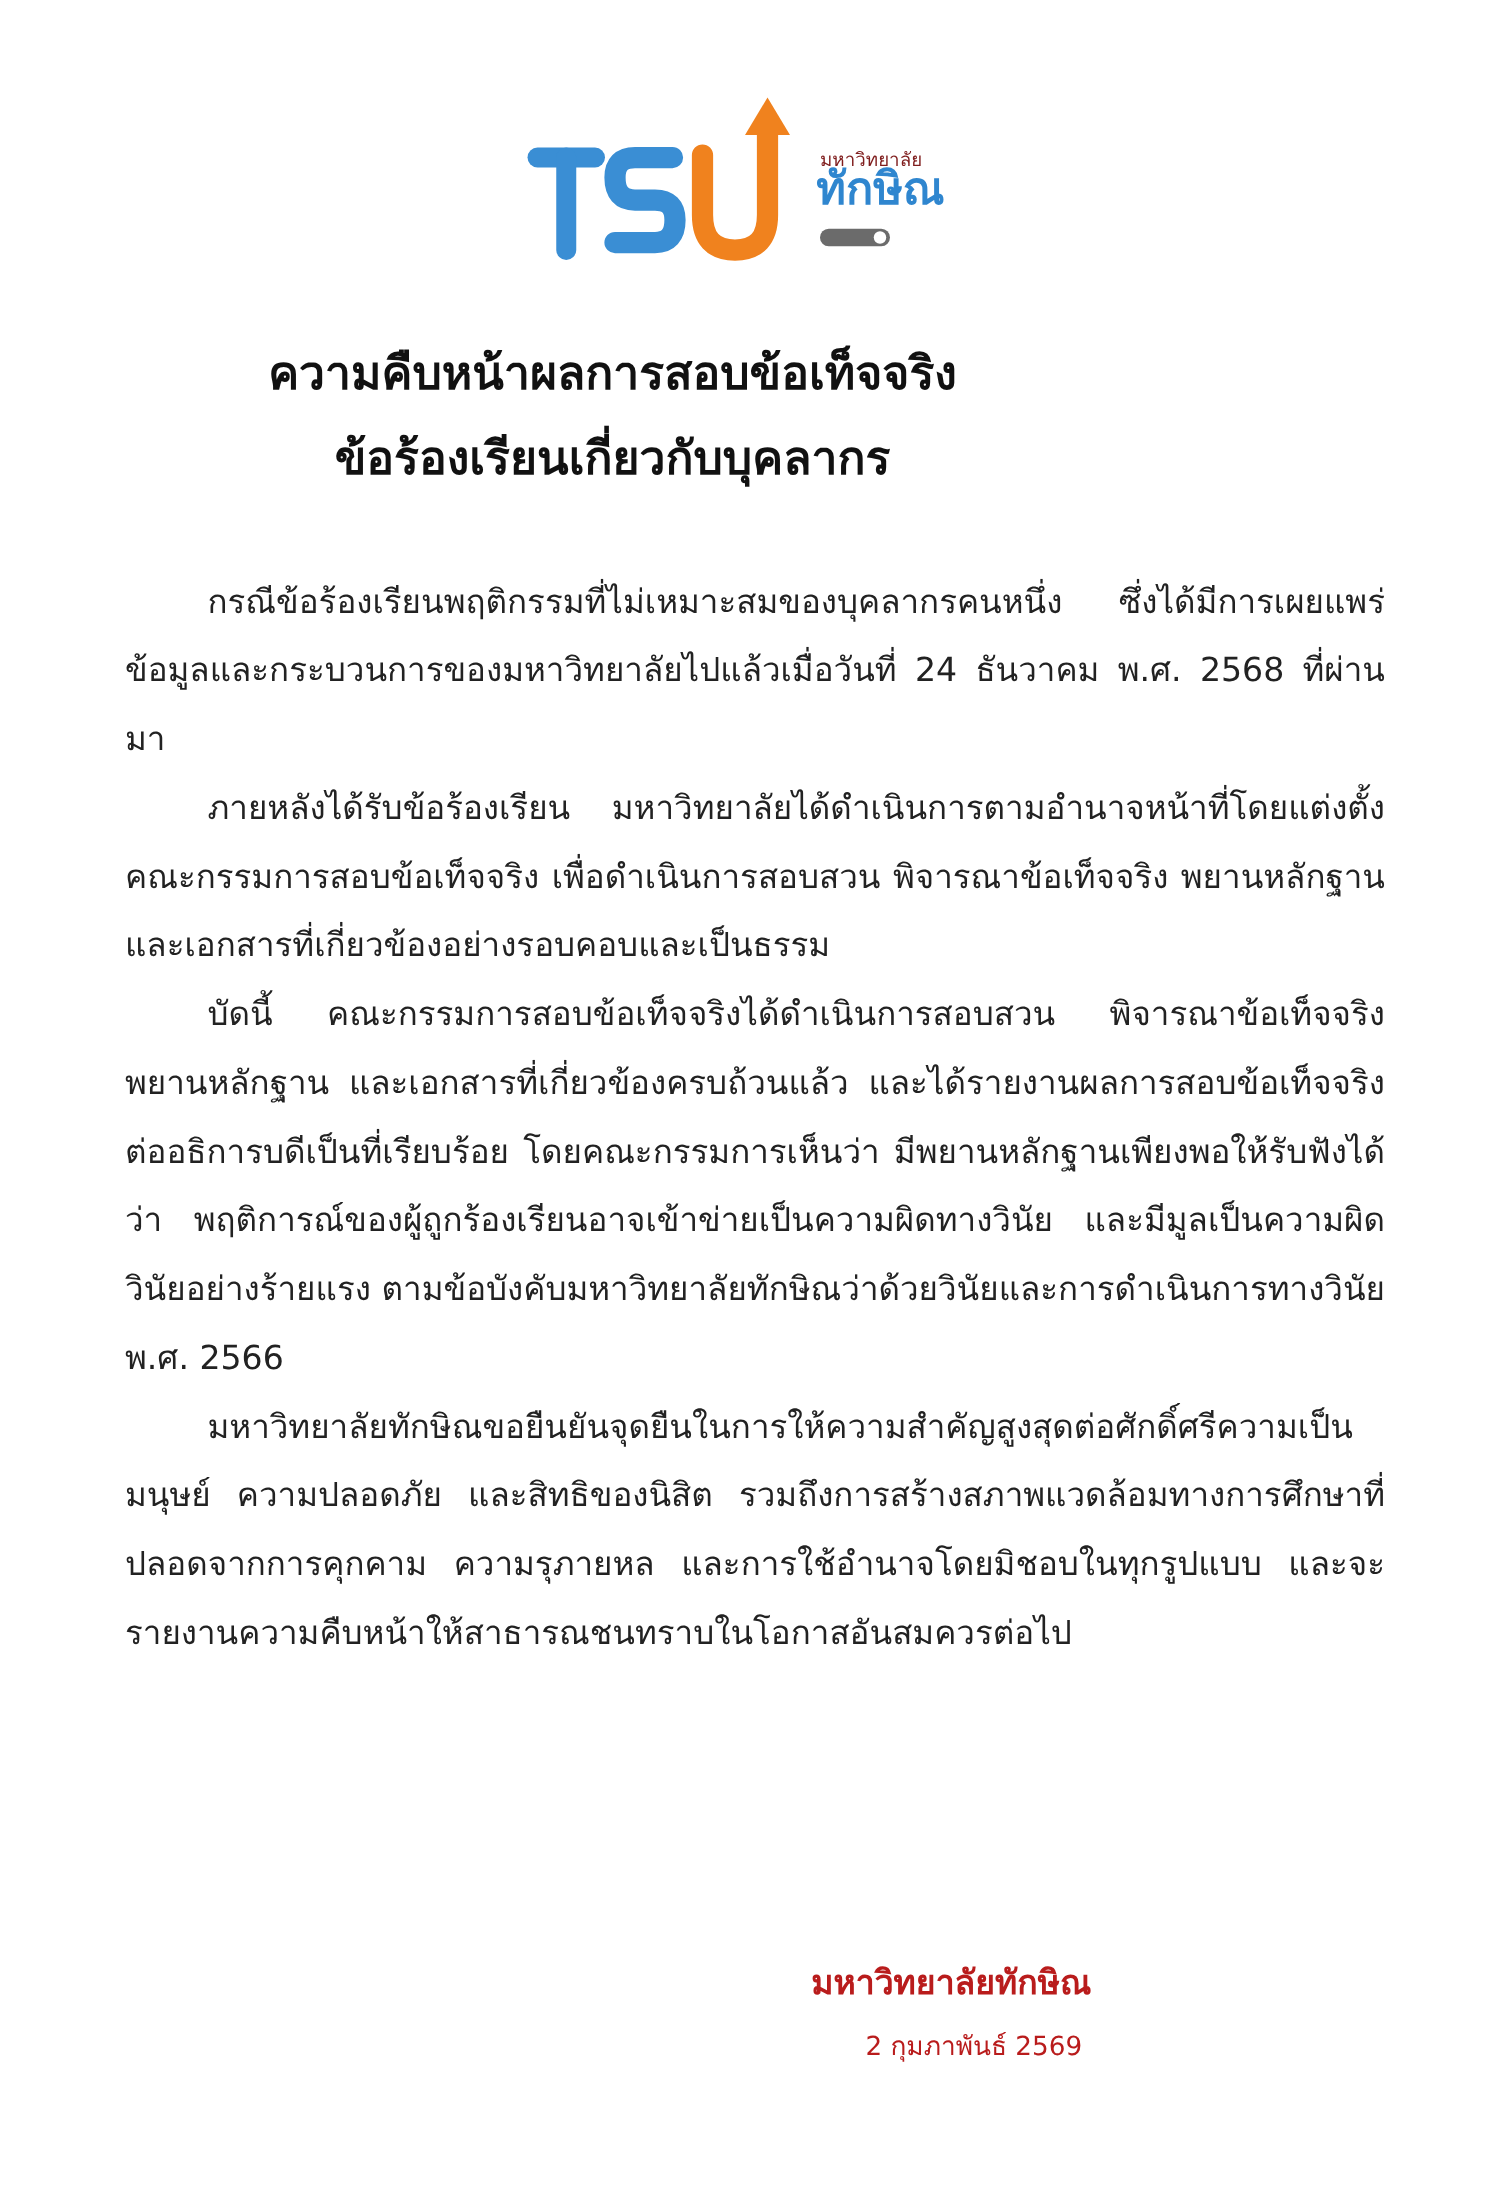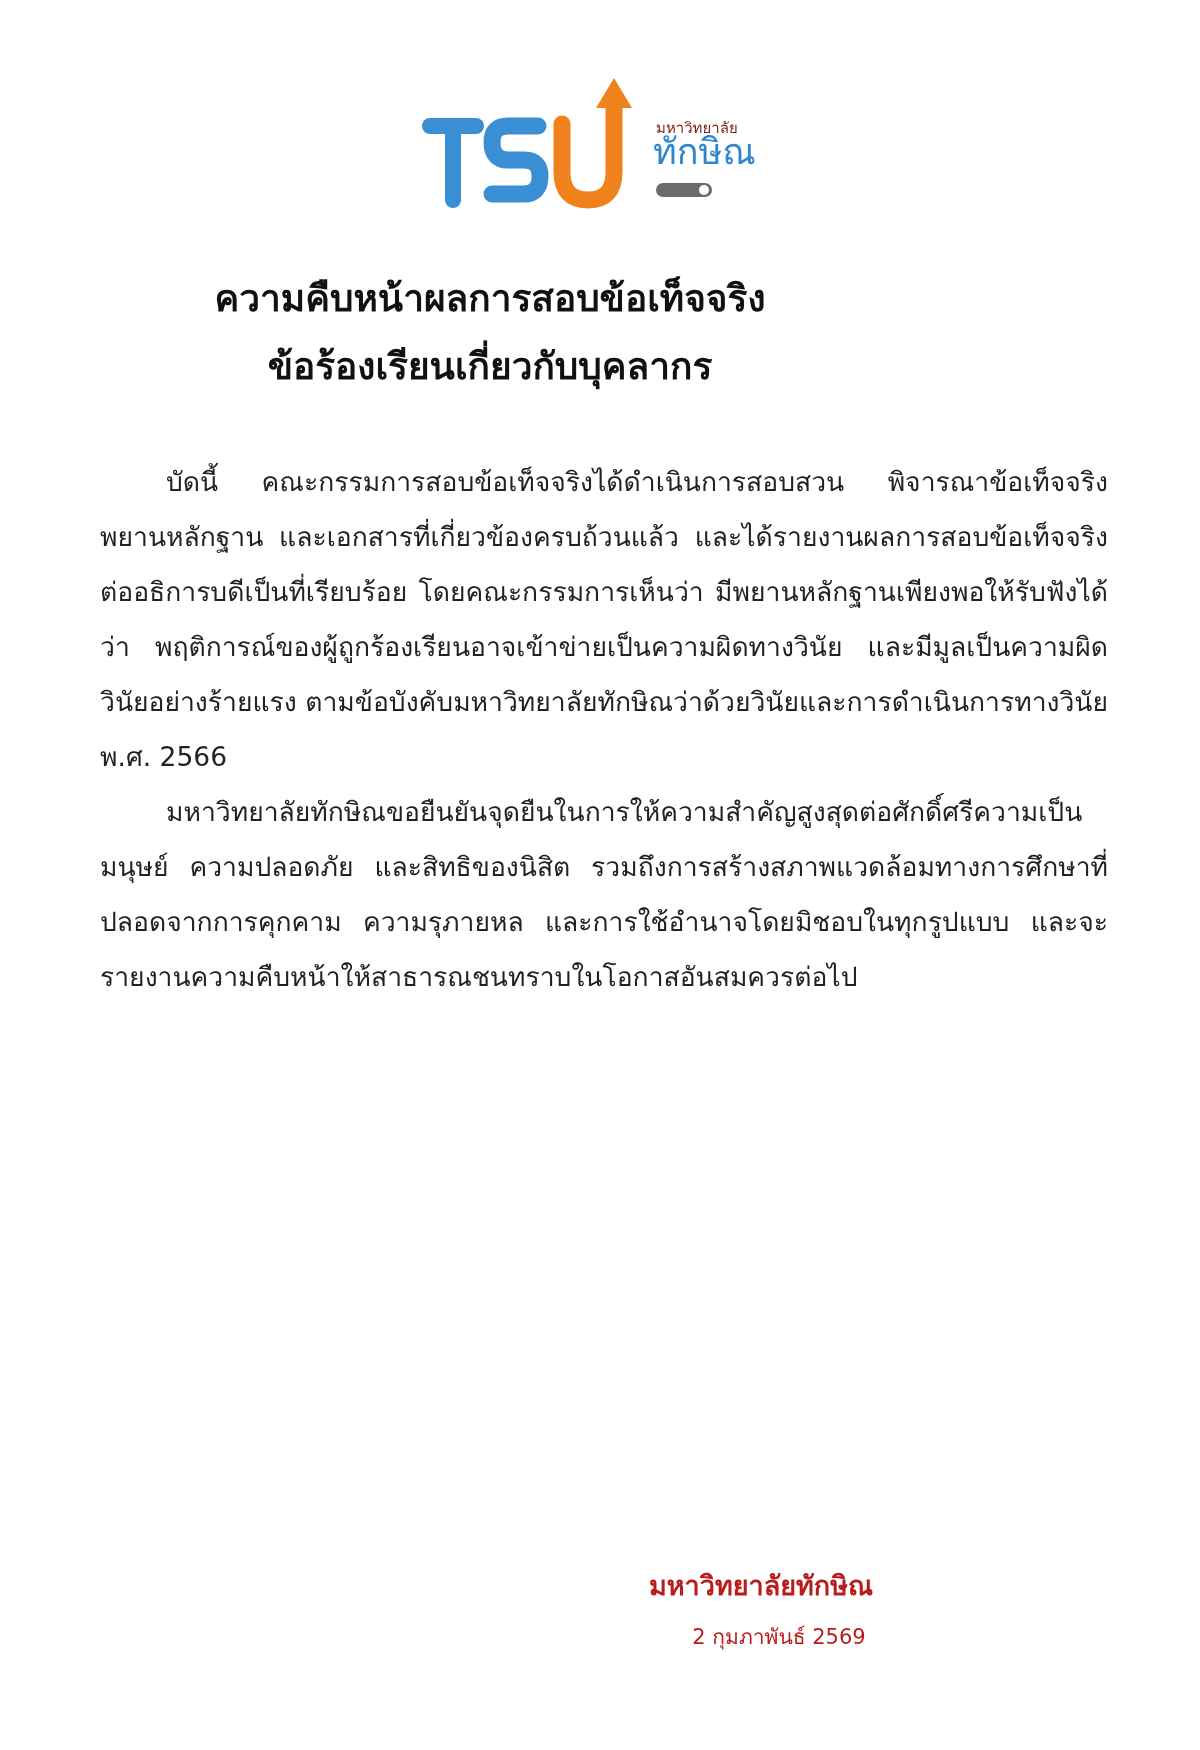--- a/index.html
+++ b/index.html
@@ -2,21 +2,21 @@
 <html><head>
 <meta charset="utf-8">
 <style>
   html, body { margin: 0; padding: 0; background: #ffffff; }
   body { width: 1200px; height: 1750px; position: relative; overflow: hidden;
          font-family: "DejaVu Sans", "Liberation Sans", sans-serif; color: #1e1e1e; }
   .logo { position: absolute; left: 420px; top: 72px; width: 370px; height: 145px; }
   .logo svg { position: absolute; left: 0; top: 0; }
   .logo-sub { position: absolute; left: 236px; top: 44px; font-size: 15px; color: #7f1d1d;
               font-family: "DejaVu Sans", sans-serif; letter-spacing: 0px; white-space: nowrap; }
-  .logo-main { position: absolute; left: 233px; top: 60px; font-size: 36px; font-weight: normal; color: #2f86cf;
+  .logo-main { position: absolute; left: 233px; top: 60px; font-size: 36px; font-weight: bold; color: #2f86cf;
                font-family: "DejaVu Sans", sans-serif; white-space: nowrap; line-height: 1.1; }
   .title { position: absolute; left: 0; width: 980px; text-align: center; font-weight: bold;
            font-size: 37px; color: #111; white-space: nowrap; }
   .title.l1 { top: 268px; }
   .title.l2 { top: 336px; }
   .body-text { position: absolute; left: 100px; top: 454px; width: 1008px; }
   .para { margin: 0; font-size: 26.5px; line-height: 55px; text-align: justify; text-align-last: left;
           text-indent: 66px; color: #222; }
   .sign { position: absolute; left: 600px; width: 320px; text-align: center; color: #b91c1c; white-space: nowrap; }
   .sign.name { top: 1564px; font-size: 27px; font-weight: bold; left: 596px; width: 330px; }
@@ -41,18 +41,20 @@
   <svg width="60" height="16" viewBox="0 0 60 16" style="position:absolute;left:236px;top:110px;">
     <rect x="0" y="1" width="56" height="14" rx="7" fill="#6b6b6b"></rect>
     <circle cx="48" cy="8" r="5" fill="#ffffff"></circle>
   </svg>
 </div>
 
 <div class="title l1">ความคืบหน้าผลการสอบข้อเท็จจริง</div>
 <div class="title l2">ข้อร้องเรียนเกี่ยวกับบุคลากร</div>
 
 <div class="body-text">
+  <p class="para">กรณีข้อร้องเรียนพฤติกรรมที่ไม่เหมาะสมของบุคลากรคนหนึ่ง ซึ่งได้มีการเผยแพร่ข้อมูลและกระบวนการของมหาวิทยาลัยไปแล้วเมื่อวันที่ 24 ธันวาคม พ.ศ. 2568 ที่ผ่านมา</p>
+  <p class="para">ภายหลังได้รับข้อร้องเรียน มหาวิทยาลัยได้ดำเนินการตามอำนาจหน้าที่โดยแต่งตั้งคณะกรรมการสอบข้อเท็จจริง เพื่อดำเนินการสอบสวน พิจารณาข้อเท็จจริง พยานหลักฐานและเอกสารที่เกี่ยวข้องอย่างรอบคอบและเป็นธรรม</p>
   <p class="para">บัดนี้ คณะกรรมการสอบข้อเท็จจริงได้ดำเนินการสอบสวน พิจารณาข้อเท็จจริง พยานหลักฐาน และเอกสารที่เกี่ยวข้องครบถ้วนแล้ว และได้รายงานผลการสอบข้อเท็จจริงต่ออธิการบดีเป็นที่เรียบร้อย โดยคณะกรรมการเห็นว่า มีพยานหลักฐานเพียงพอให้รับฟังได้ว่า พฤติการณ์ของผู้ถูกร้องเรียนอาจเข้าข่ายเป็นความผิดทางวินัย และมีมูลเป็นความผิดวินัยอย่างร้ายแรง ตามข้อบังคับมหาวิทยาลัยทักษิณว่าด้วยวินัยและการดำเนินการทางวินัย พ.ศ. 2566</p>
   <p class="para">มหาวิทยาลัยทักษิณขอยืนยันจุดยืนในการให้ความสำคัญสูงสุดต่อศักดิ์ศรีความเป็นมนุษย์ ความปลอดภัย และสิทธิของนิสิต รวมถึงการสร้างสภาพแวดล้อมทางการศึกษาที่ปลอดจากการคุกคาม ความรุภายหล และการใช้อำนาจโดยมิชอบในทุกรูปแบบ และจะรายงานความคืบหน้าให้สาธารณชนทราบในโอกาสอันสมควรต่อไป</p>
 </div>
 
 <div class="sign name">มหาวิทยาลัยทักษิณ</div>
 <div class="sign date">2 กุมภาพันธ์ 2569</div>
 
 </body></html>

